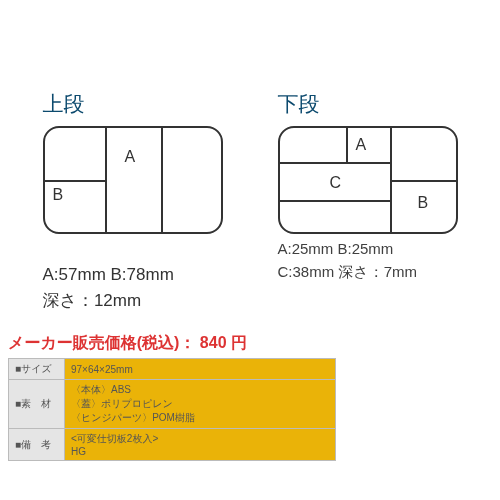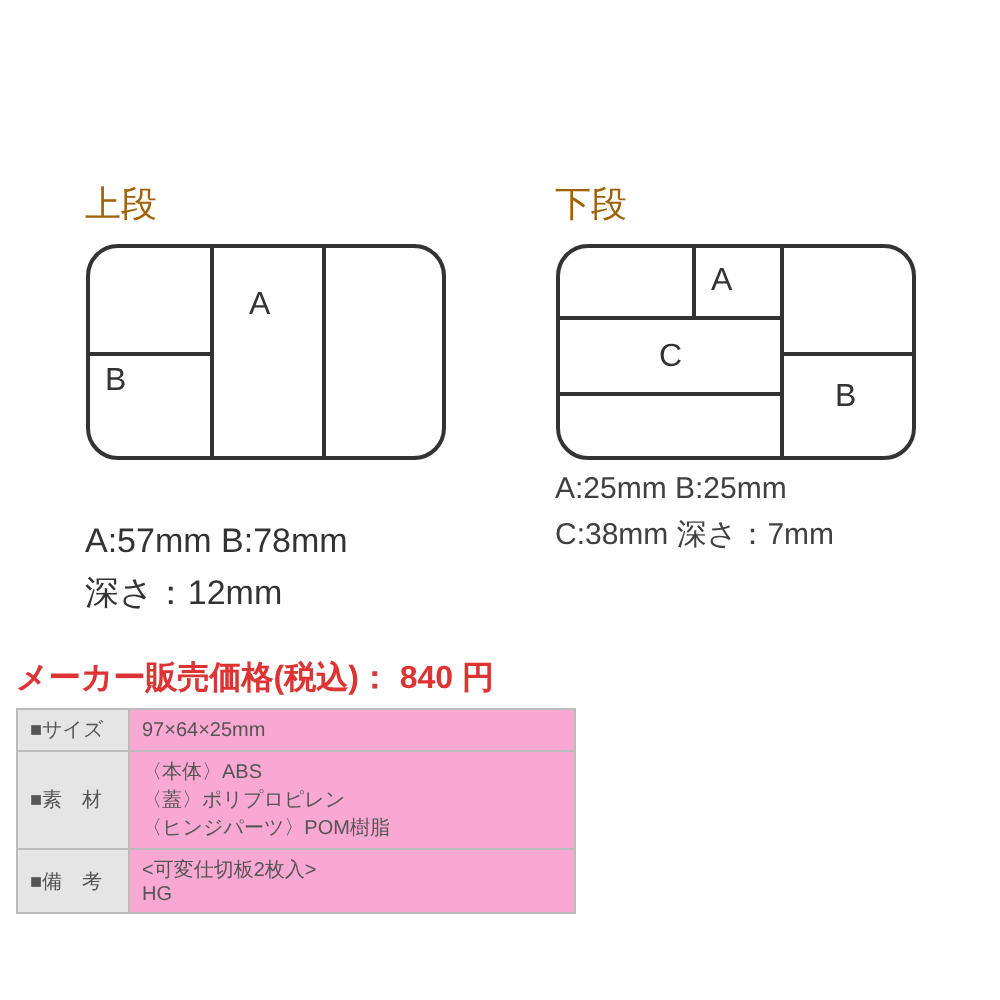--- a/index.html
+++ b/index.html
@@ -1,28 +1,28 @@
 <!DOCTYPE html>
 <html><head>
 <meta charset="utf-8">
 <style>
 *{box-sizing:border-box;margin:0;padding:0}
 body{width:500px;height:500px;background:#fff;font-family:sans-serif;position:relative}
 .diagrams{display:flex;justify-content:space-around;padding:90px 15px 0}
 .col{display:flex;flex-direction:column;align-items:flex-start}
-.title{font-size:18px;color:#a16207;margin-bottom:8px;font-weight:400}
+.title{font-size:21px;color:#0c4a6e;margin-bottom:8px;font-weight:400}
 .box{width:180px;height:108px;border:2px solid #333;border-radius:16px;position:relative;background:#fff}
 .box .v1{position:absolute;top:0;bottom:0;width:2px;background:#333}
 .box .h1{position:absolute;left:0;right:0;height:2px;background:#333}
 .lbl{position:absolute;font-size:16px;color:#333}
 .dims{margin-top:28px;font-size:17px;color:#333;line-height:1.5}
 .dims2{margin-top:4px;font-size:15px;color:#404040;line-height:1.5}
 .price{margin:20px 0 0 8px;font-size:16px;color:#d33;font-weight:bold}
-.spec{margin:4px 0 0 8px;border-collapse:collapse;width:280px;font-size:10px}
-.spec td{border:1px solid #bbb;padding:3px 6px;background:#f9a8d4;color:#555;vertical-align:middle}
+.spec{margin:4px 0 0 8px;border-collapse:collapse;width:328px;font-size:10px}
+.spec td{border:1px solid #bbb;padding:3px 6px;background:#eab308;color:#555;vertical-align:middle}
 .spec td.k{width:56px;background:#e5e5e5}
 </style>
 </head>
 <body>
 
 <div class="diagrams">
   <div class="col">
     <div class="title">上段</div>
     <div class="box">
       <div class="v1" style="left:60px"></div>

